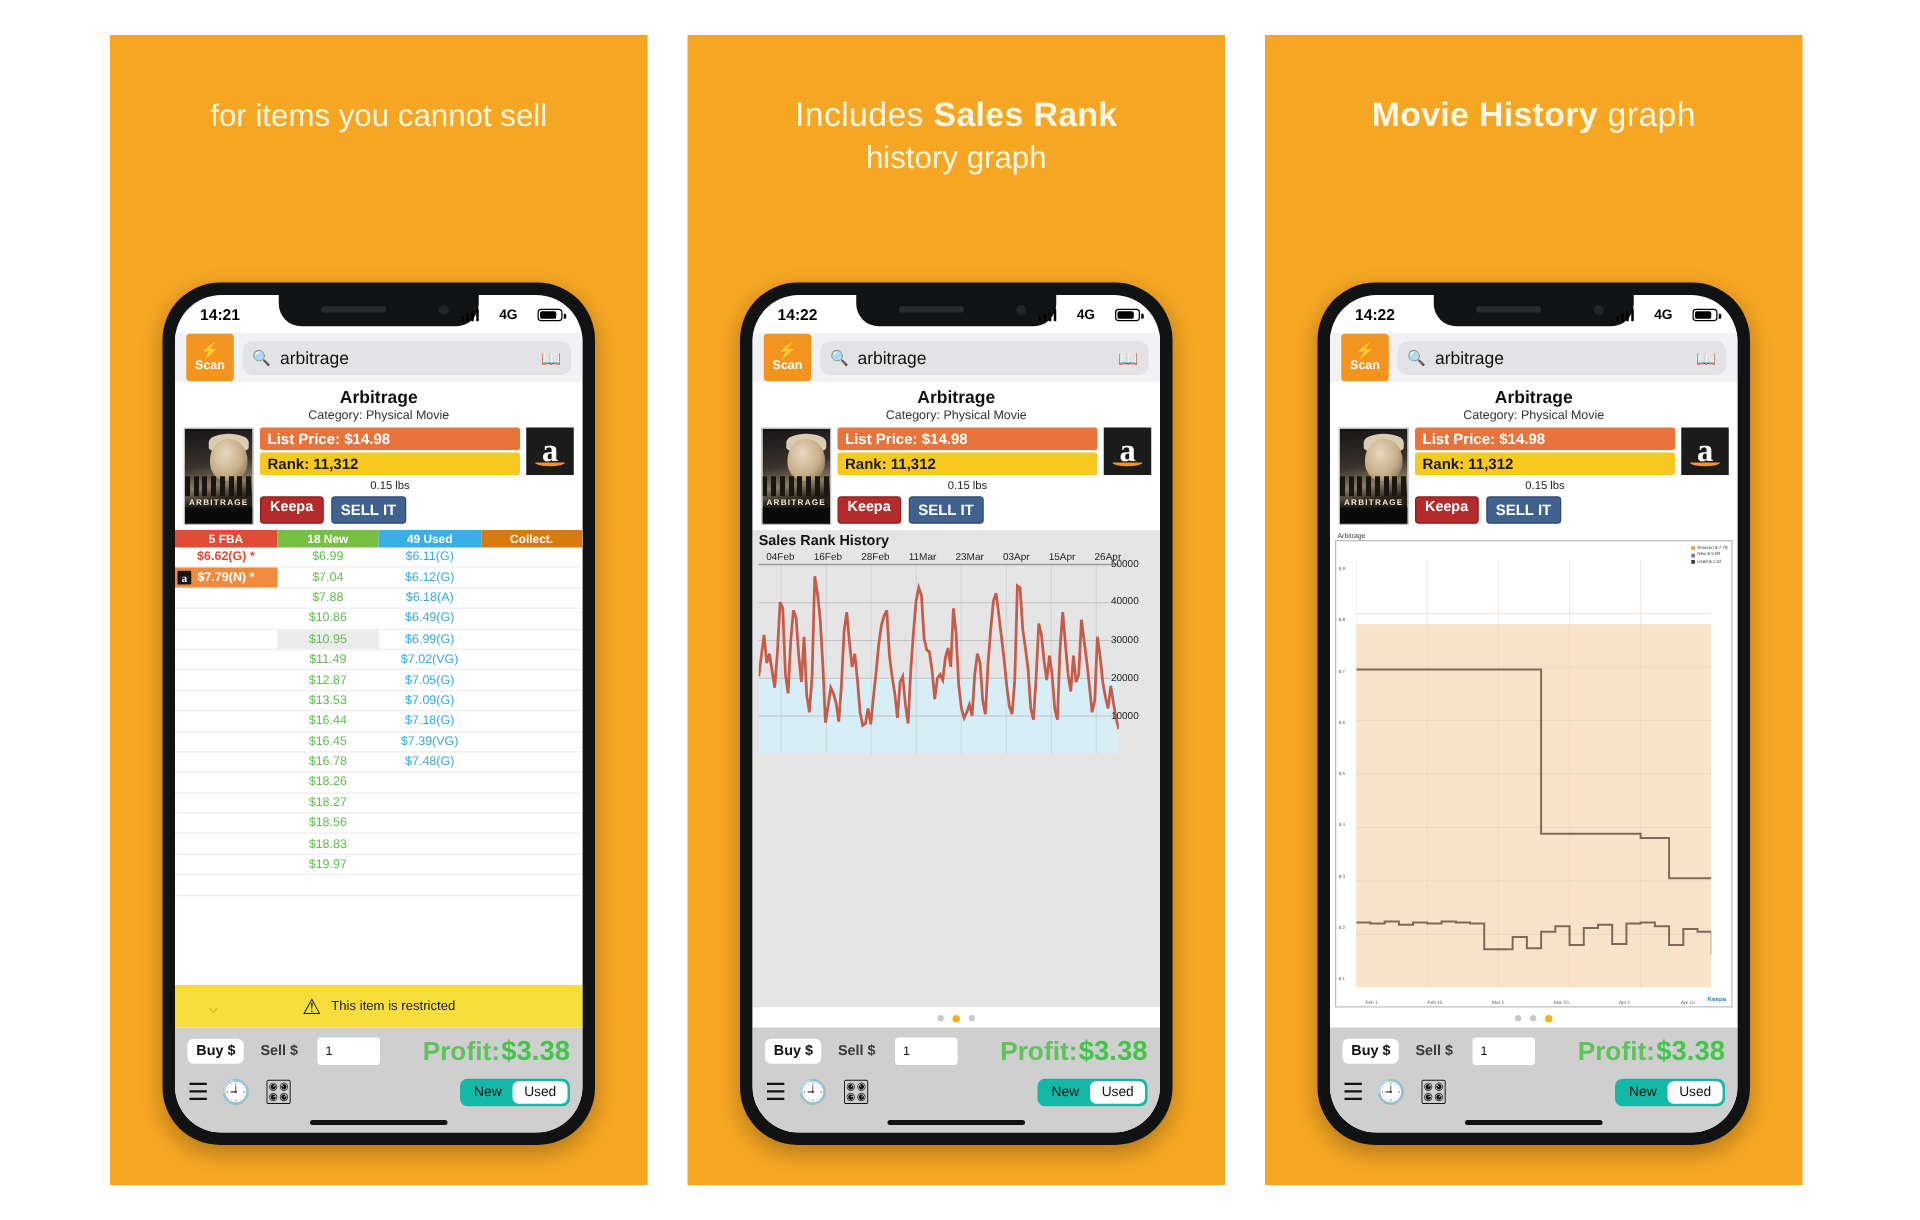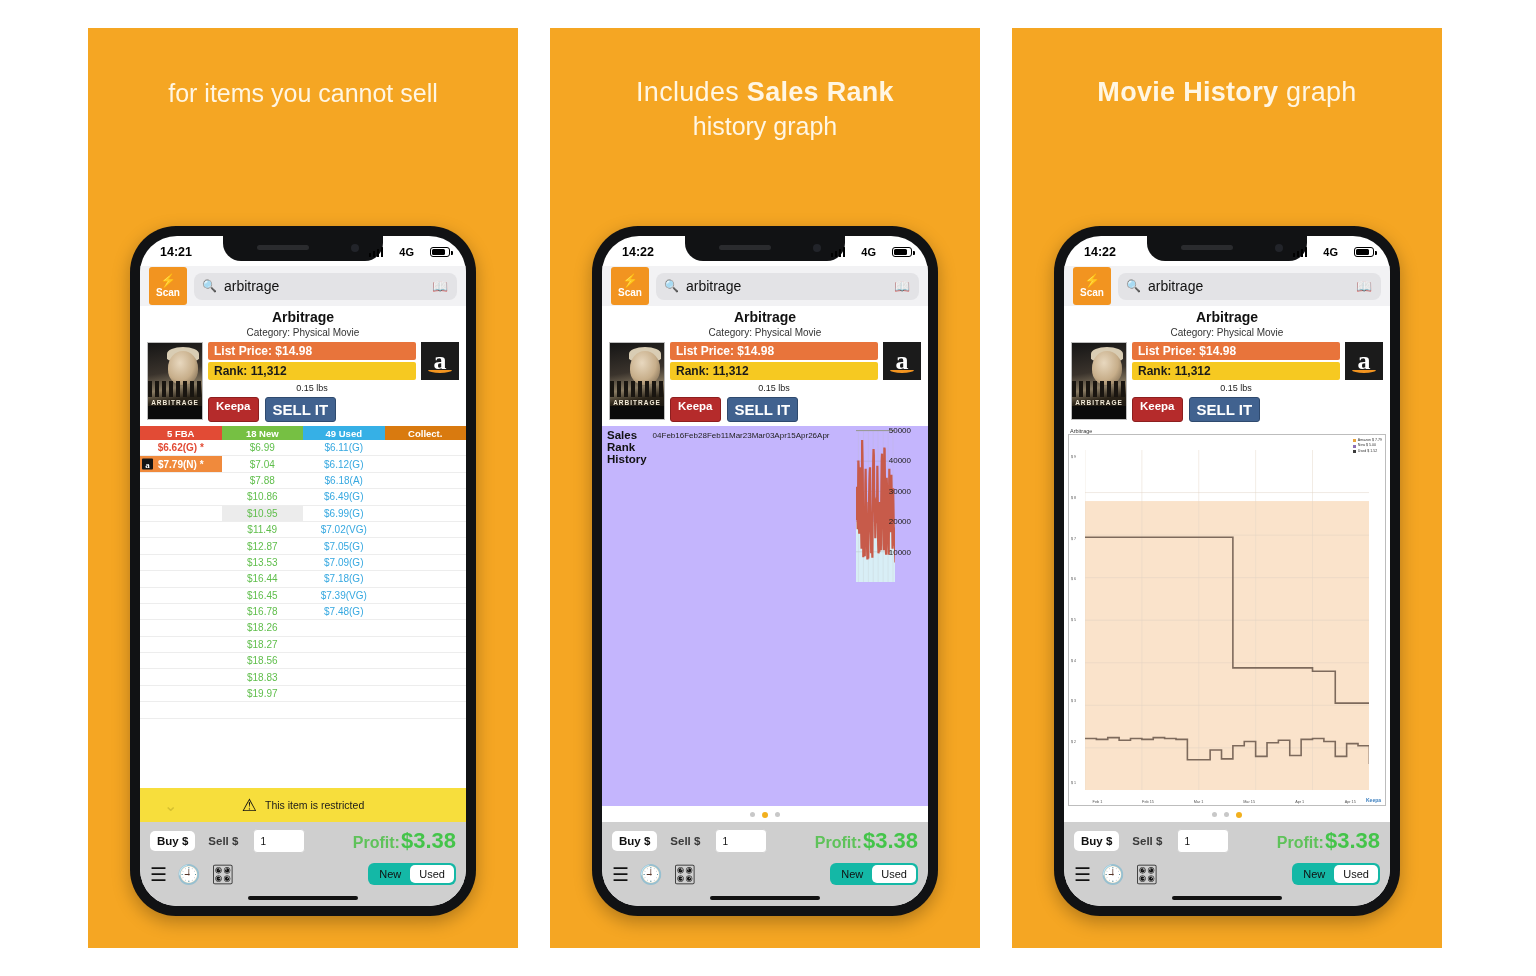--- a/index.html
+++ b/index.html
@@ -123,21 +123,21 @@
     background:#F6C921; color:#1a1a1a; font-size: 12px; font-weight:bold;
     padding: 2px 6px; border-radius: 2px;
   }
   .lbs { text-align:center; font-size: 9px; color:#222; margin-top:1px; }
   .btn-row { display:flex; gap:6px; margin-top:2px; }
   .keepa-btn {
     background:#B52B2B; color:#fff; font-size:11.5px; font-weight:bold;
     padding: 2px 7px; border-radius:3px; border:1px solid #8d1f1f;
   }
   .sellit-btn {
-    background:#41628F; color:#fff; font-size:15px; font-weight:bold;
+    background:#41628F; color:#fff; font-size:12px; font-weight:bold;
     padding: 3px 7px; border-radius:3px; border:1px solid #2f4a6e;
   }
   .amz-logo {
     width: 38px; height: 38px; flex:0 0 38px; background:#1b1b1b;
     display:flex; align-items:center; justify-content:center; color:#fff;
     font-size: 26px; font-weight:bold; font-family:"Liberation Serif", serif;
     line-height: .8; position:relative;
   }
   .amz-logo::after { content:''; position:absolute; bottom:7px; left:7px; right:7px; height:3px;
     background:#F29420; border-radius: 0 0 50% 50%/0 0 100% 100%; }
@@ -184,35 +184,35 @@
     background:#fff; border-radius: 5px; font-size: 11.5px; font-weight:bold;
     padding: 4px 7px; color:#111;
   }
   .pillbtn.off { background:transparent; color:#3a3a3a; }
   .qty {
     background:#fff; border:1px solid #cfcfcf; border-radius:4px;
     width: 52px; height: 24px; font-size: 10px; display:flex; align-items:center;
     padding-left: 6px; color:#111; margin-left: 2px;
   }
   .profit { margin-left:auto; display:flex; align-items:baseline; gap:1px; }
-  .profit .lab { font-size: 16px; font-weight:bold; color:#5FC25A; }
+  .profit .lab { font-size: 21px; font-weight:bold; color:#5FC25A; }
   .profit .amt { font-size: 22px; font-weight:bold; color:#44C44A; }
   .tb-row2 { display:flex; align-items:center; gap:10px; margin-top: 9px; }
   .ticon { font-size: 19px; color:#111; line-height:1; }
   .nu-group { margin-left:auto; background:#14b8a6; border-radius:6px; display:flex; padding:2px; }
   .nu-group span { font-size: 11px; padding: 3px 9px; border-radius:5px; color:#111; }
   .nu-group span.active { background:#fff; font-weight:normal; }
 
   .homebar {
     position:absolute; bottom: 6px; left: 50%; transform: translateX(-50%);
     width: 110px; height: 4px; background:#111; border-radius: 3px; z-index: 25;
   }
 
   
-  .srh { background:#c4b5fd; padding: 3px 5px 0; flex:1; display:flex; flex-direction:row; }
+  .srh { background:#e5e5e5; padding: 3px 5px 0; flex:1; display:flex; flex-direction:column; }
   .srh-title { font-size: 11.5px; font-weight:bold; color:#111; }
   .srh-xlabels { display:flex; justify-content:space-between; padding: 2px 26px 0 6px; }
   .srh-xlabels span { font-size: 8px; color:#222; }
   .srh-plot { position:relative; height: 152px; margin-top:1px; display:flex; }
   .srh-canvas { position:relative; flex:1; border-top:1px solid #999; }
   .srh-ylabels { width: 28px; position:relative; }
   .srh-ylabels span { position:absolute; right:12px; font-size:8px; color:#222; transform:translateY(-50%); }
   .pagedots { display:flex; justify-content:center; gap:7px; padding: 6px 0 4px; background:#fff;}
   .pagedots i { width:5px; height:5px; border-radius:50%; background:#c8c8c8; display:block; }
   .pagedots i.on { background:#F2B01E; width:6px; height:6px; }

